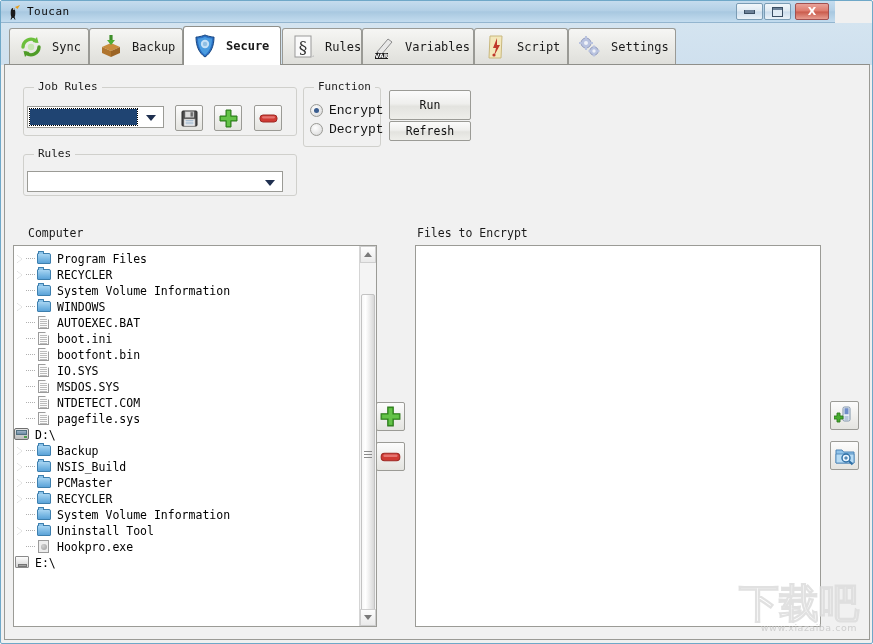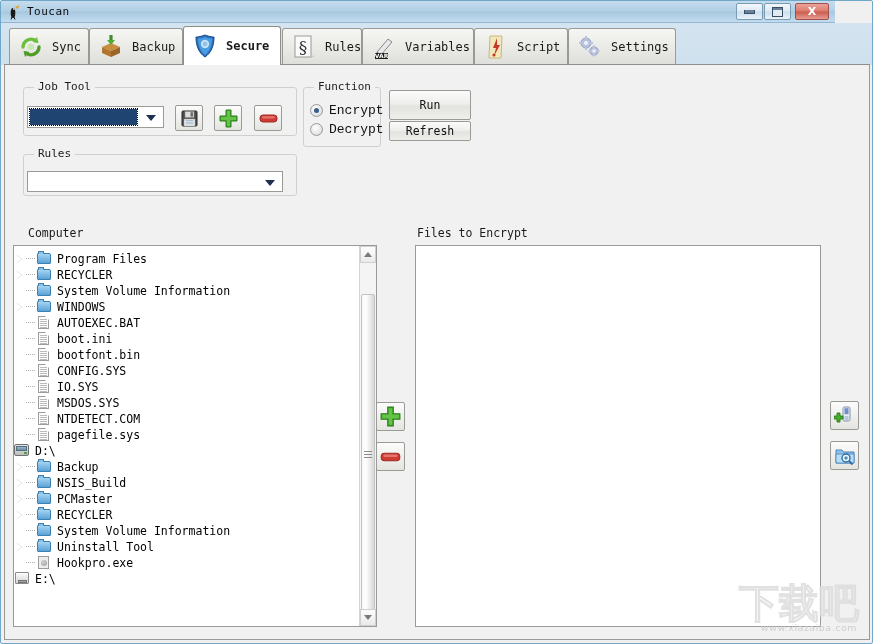--- a/index.html
+++ b/index.html
@@ -486,21 +486,21 @@
           </g>
         </svg>
       </div>
       <span class="tab-label">Settings</span>
     </div>
   </div>
 
   <div id="content">
 
     <div class="groupbox" style="left:18px; top:22px; width:274px; height:49px;">
-      <span class="group-title">Job Tool</span>
+      <span class="group-title">Job Rules</span>
     </div>
     <div class="combo" style="left:22px; top:41px; width:137px; height:22px;">
       <div class="combo-sel" style="width:107px; height:16px;"></div>
       <div class="combo-arrow"></div>
     </div>
 
     <div class="iconbtn" style="left:170px; top:40px; width:28px; height:26px;">
       <svg width="17" height="17" viewBox="0 0 17 17">
         <rect x="1" y="1" width="15" height="15" rx="1" fill="#4a4a4a" stroke="#2b2b2b"></rect>
         <rect x="4" y="1.5" width="9" height="6" fill="#dcdcdc" stroke="#8a8a8a" stroke-width="0.6"></rect>
@@ -611,28 +611,20 @@
               <span class="ico-file"></span>
             </span>
             <span class="tlabel">bootfont.bin</span>
           </div>
           <div class="tnode">
             <span class="tw-expander"></span>
             <span class="dotline"></span>
             <span class="ticon">
               <span class="ico-file"></span>
             </span>
-            <span class="tlabel">CONFIG.SYS</span>
-          </div>
-          <div class="tnode">
-            <span class="tw-expander"></span>
-            <span class="dotline"></span>
-            <span class="ticon">
-              <span class="ico-file"></span>
-            </span>
             <span class="tlabel">IO.SYS</span>
           </div>
           <div class="tnode">
             <span class="tw-expander"></span>
             <span class="dotline"></span>
             <span class="ticon">
               <span class="ico-file"></span>
             </span>
             <span class="tlabel">MSDOS.SYS</span>
           </div>

